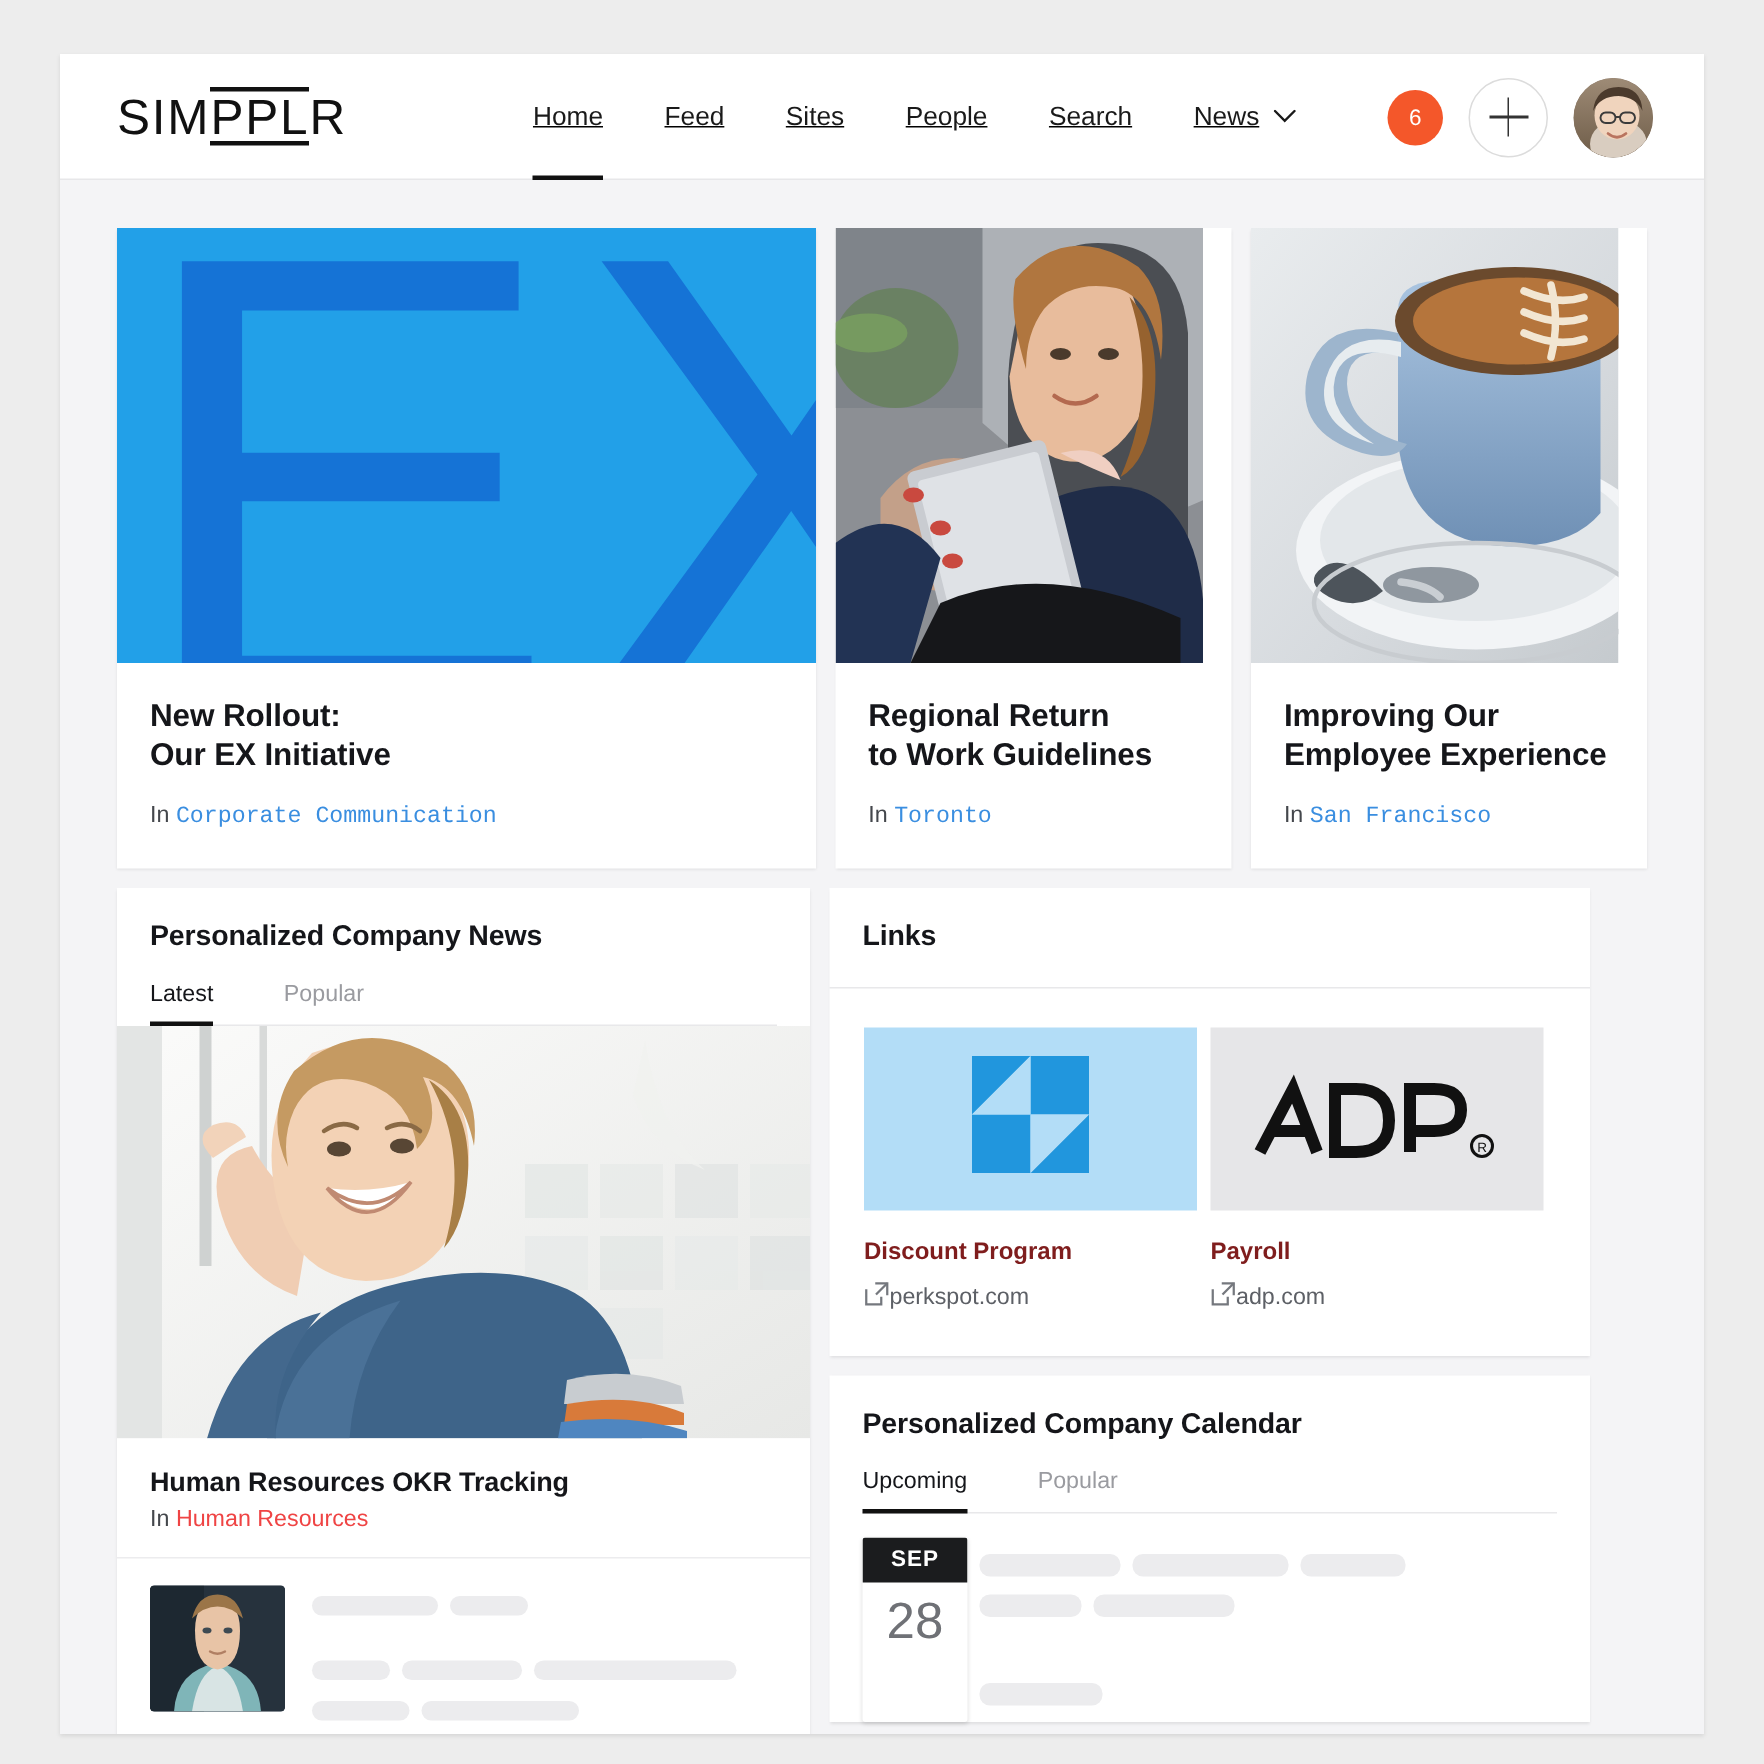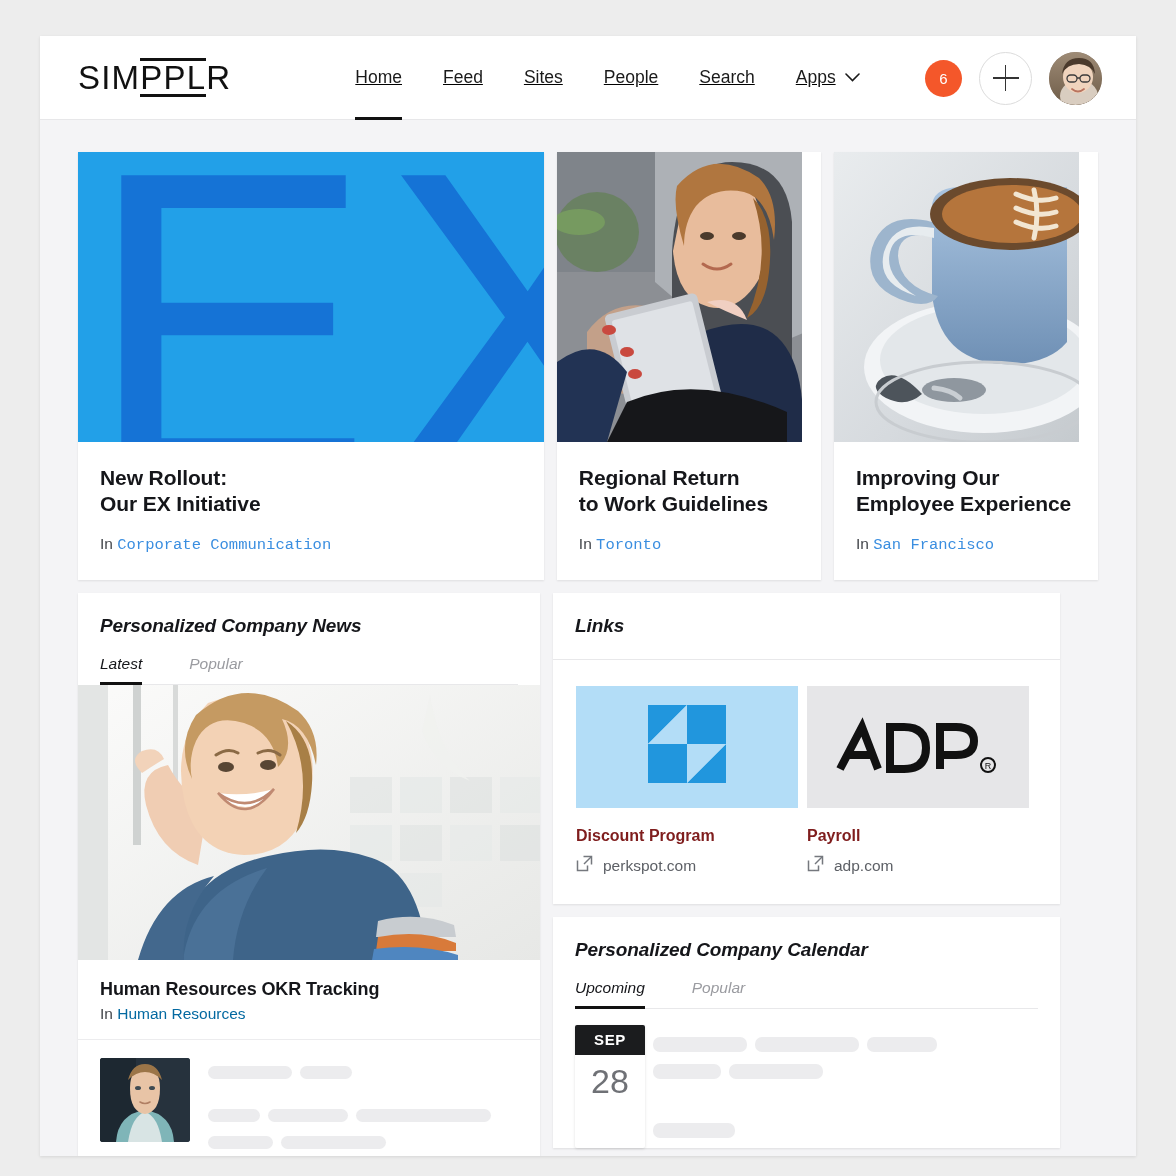--- a/index.html
+++ b/index.html
@@ -112,59 +112,58 @@
   }
   .hero-meta { margin-top: 19px; font-size: 15.5px; color: #44474c; }
   .hero-meta a { color: #3a8ee0; text-decoration: none; cursor: pointer; font-family: Liberation Mono, monospace; }
 
   .lower-row { display: flex; gap: 13px; margin-top: 13px; }
   .col-left { width: 462px; }
   .col-right { width: 507px; }
 
   .card-head {
     padding: 22px 22px 0 22px;
-    font-style: italic;
   }
   .card-title { font-size: 19px; font-weight: bold; color: #15161a; letter-spacing: -.1px; }
   .tabs { display: flex; margin-top: 18px; border-bottom: 1px solid #e8e8ea; }
   .tab {
     font-size: 15.5px; color: #9a9ba0; padding: 0 0 11px 0;
     margin-right: 47px; cursor: pointer; position: relative;
   }
   .tab.active { color: #15161a; text-align: right; }
   .tab.active::after {
     content: ""; position: absolute; left: 0; right: 0; bottom: -1px;
     height: 3px; background: #111;
   }
   .divider-line { height: 1px; background: #e8e8ea; }
 
   .news-img { height: 275px; width: 100%; overflow: hidden; position: relative; }
   .news-body { padding: 19px 22px 16px 22px; }
   .news-title { font-size: 18px; font-weight: bold; color: #15161a; letter-spacing:-.1px; }
   .news-meta { margin-top: 5px; font-size: 15.5px; color: #44474c; }
-  .news-meta a { color: #0369a1; text-decoration: none; cursor: pointer; }
+  .news-meta a { color: #ef4444; text-decoration: none; cursor: pointer; }
 
   .news-row {
     border-top: 1px solid #ececee;
     display: flex; gap: 18px; padding: 18px 22px 20px 22px;
   }
   .thumb { width: 90px; height: 84px; border-radius: 3px; overflow: hidden; flex: none; position: relative; background:#2a3642; }
   .sk-wrap { flex: 1; padding-top: 5px; }
   .sk { height: 13px; border-radius: 7px; background: #ececee; display: inline-block; vertical-align: middle; }
   .sk-line { margin-bottom: 9px; }
   .sk-line.gapped > .sk { margin-right: 8px; }
 
   
   .links-body { padding: 26px 23px 28px 23px; display: flex; gap: 9px; }
   .link-item { width: 222px; cursor: pointer; }
   .link-logo { height: 122px; display: flex; align-items: center; justify-content: center; }
   .logo-perk { background: #b3ddf7; }
   .logo-adp { background: #e6e6e8; }
   .link-name { margin-top: 19px; font-size: 16px; font-weight: bold; color: #7f1d1d; }
-  .link-url { margin-top: 10px; font-size: 15.5px; color: #5d6066; display: flex; align-items: center; gap: 10px; }
+  .link-url { margin-top: 10px; font-size: 15.5px; color: #5d6066; display: flex; align-items: center; }
 
   
   .cal-body { padding: 16px 22px 0 22px; display: flex; gap: 8px; }
   .date-chip {
     width: 70px; flex: none;
     box-shadow: 0 1px 3px rgba(0,0,0,.13);
     background: #fff; border-radius: 2px; overflow: hidden;
   }
   .date-chip .mon {
     background: #1b1c1e; color: #fff; text-align: center;
@@ -198,21 +197,21 @@
       <div class="nav-item">
         <span>Sites</span>
       </div>
       <div class="nav-item">
         <span>People</span>
       </div>
       <div class="nav-item">
         <span>Search</span>
       </div>
       <div class="nav-item">
-        <span>Apps</span>
+        <span>News</span>
         <span class="chev">
           <svg width="15" height="9" viewBox="0 0 15 9">
               <path d="M1 1 L7.5 7.5 L14 1" fill="none" stroke="#1a1a1a" stroke-width="1.6" stroke-linecap="round"></path>
             </svg>
         </span>
       </div>
     </div>
 
     <div class="header-right">
       <div class="badge">

